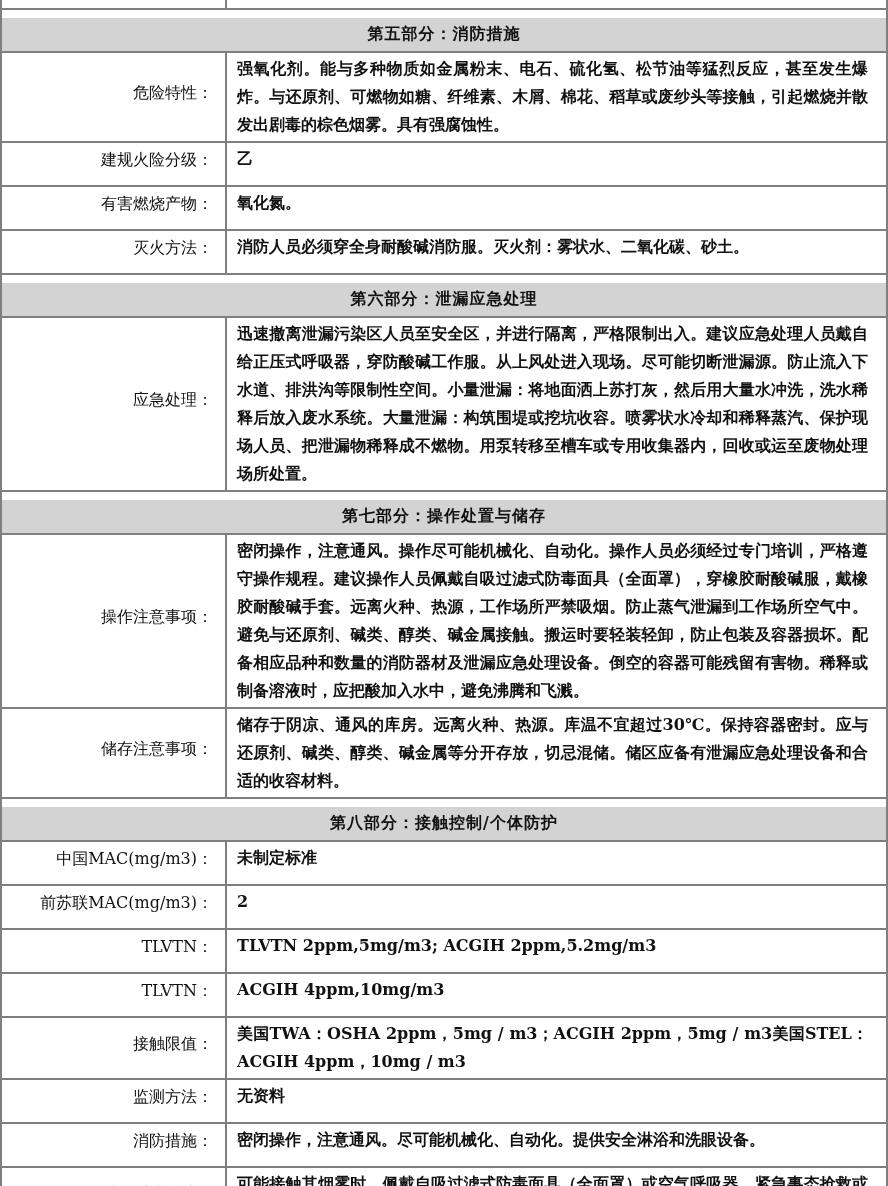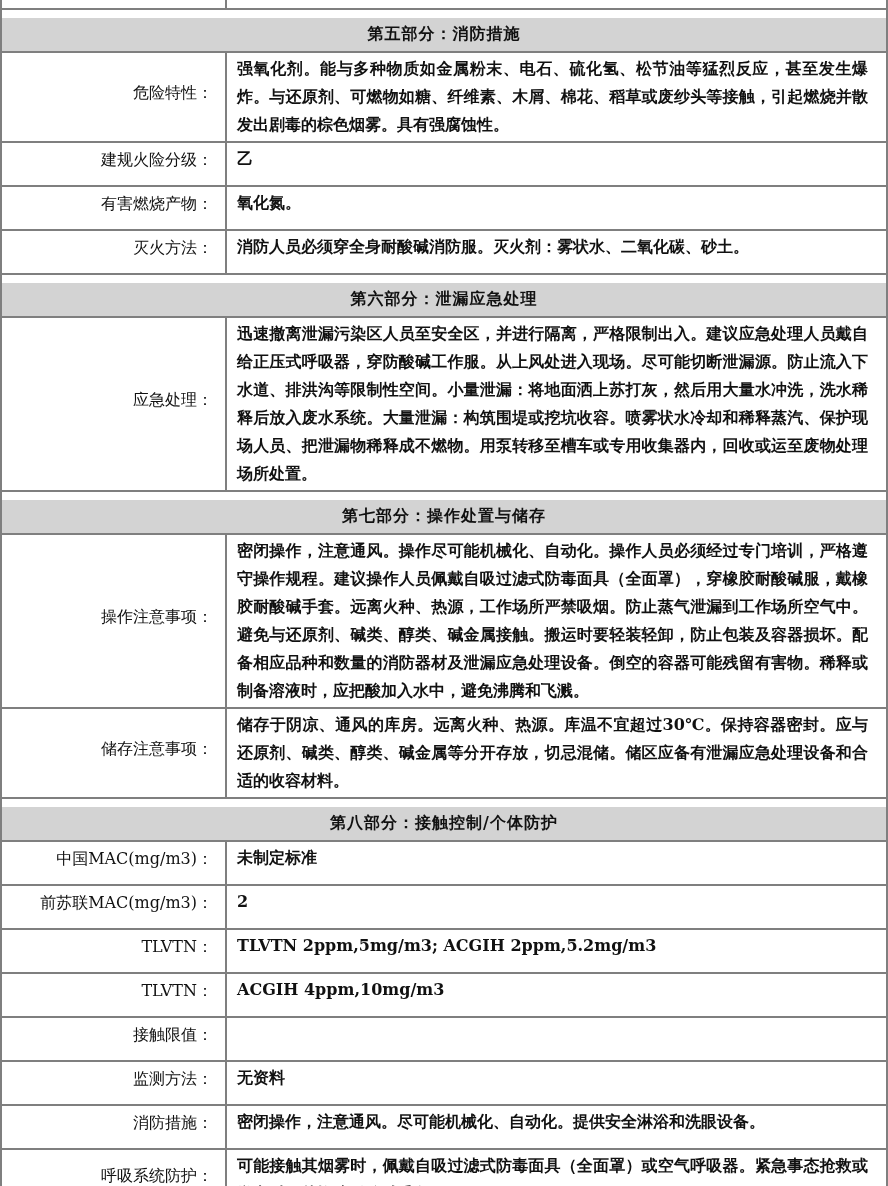--- a/index.html
+++ b/index.html
@@ -178,20 +178,23 @@
 
   <div class="block row">
     <div class="label-cell">TLVTN：</div>
     <div class="content-cell">
         <span>ACGIH 4ppm,10mg/m3</span>
       </div>
   </div>
 
   <div class="block row">
     <div class="label-cell">接触限值：</div>
+    <div class="content-cell">
+        <span>美国TWA：OSHA 2ppm，5mg / m3；ACGIH 2ppm，5mg / m3美国STEL：ACGIH 4ppm，10mg / m3</span>
+      </div>
   </div>
 
   <div class="block row">
     <div class="label-cell">监测方法：</div>
     <div class="content-cell">
         <span>无资料</span>
       </div>
   </div>
 
   <div class="block row">

